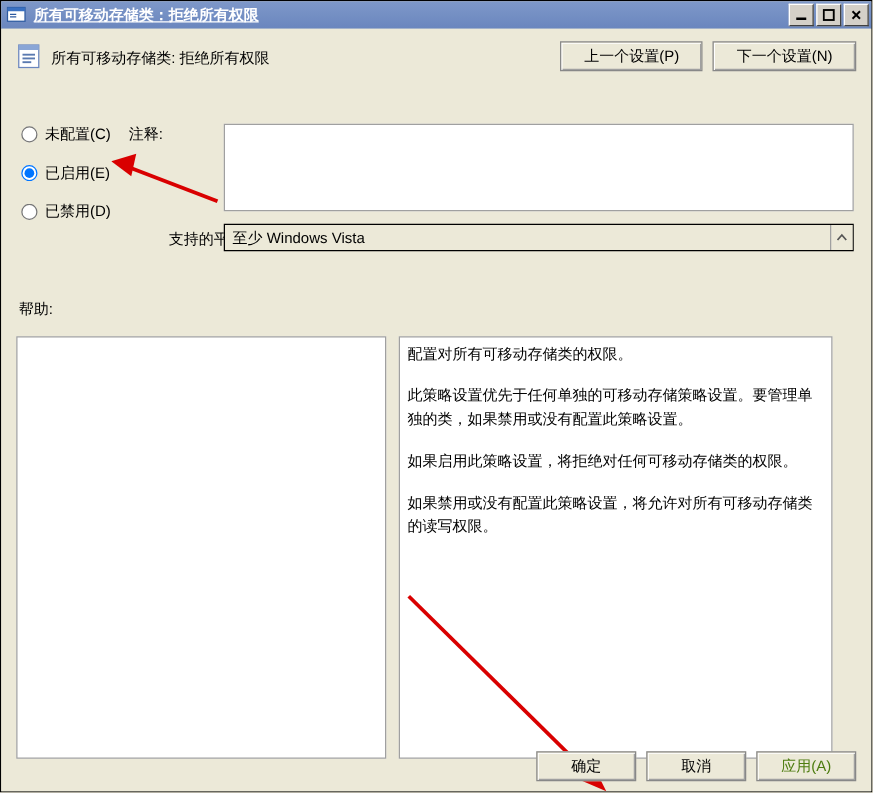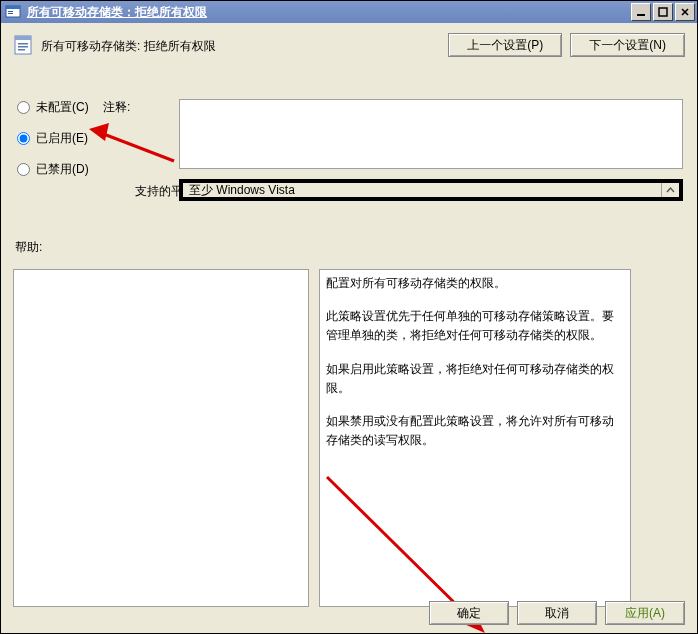--- a/index.html
+++ b/index.html
@@ -101,21 +101,21 @@
   }
   .platform-label {
     position: absolute;
     left: 102px; top: 160px; margin-left: 32px;
   }
   .platform-box {
     position: absolute;
     left: 178px; top: 156px;
     width: 504px; height: 22px;
     background: #ECE9D8;
-    border: 4px solid #000000;
+    border: 1px solid #000000;
     display: flex; align-items: center;
     padding-left: 6px;
   }
   .platform-box .chev {
     position: absolute; right: 0; top: 0; bottom: 0;
     width: 18px;
     background: #ECE9D8;
     border-left: 1px solid #A0A0A0;
     display: flex; align-items: center; justify-content: center;
   }
@@ -131,21 +131,21 @@
     top: 246px;
     height: 338px;
     background: #fff;
     border: 1px solid #A0A0A0;
     box-shadow: inset 1px 1px 0 #fff;
     font-size: 12px;
     padding: 4px 6px;
     overflow: auto;
   }
   .options-box { left: 12px; width: 296px; }
-  .help-box { left: 318px; width: 312px; line-height: 1.6; }
+  .help-box { left: 318px; width: 347px; line-height: 1.6; }
   .help-box p { margin: 0 0 14px 0; }
   .bottom-row {
     position: absolute;
     bottom: 8px; right: 12px;
     display: flex;
   }
   .bottom-row .btn { width: 80px; padding: 0; }
   
   .arrow1, .arrow2 { position: absolute; pointer-events: none; }
   .arrow1 { left: 88px; top: 96px; width: 90px; height: 50px; }
@@ -229,21 +229,21 @@
     </div>
 
     <div class="mid-labels">
       <span>帮助:</span>
     </div>
 
     <div class="options-box"></div>
 
     <div class="help-box">
       <p>配置对所有可移动存储类的权限。</p>
-      <p>此策略设置优先于任何单独的可移动存储策略设置。要管理单独的类，将拒绝对任何可移动存储类的权限。</p>
+      <p>此策略设置优先于任何单独的可移动存储策略设置。要管理单独的类，如果禁用或没有配置此策略设置。</p>
       <p>如果启用此策略设置，将拒绝对任何可移动存储类的权限。</p>
       <p>如果禁用或没有配置此策略设置，将允许对所有可移动存储类的读写权限。</p>
     </div>
 
     <svg class="arrow1" viewBox="0 0 90 50">
       <line x1="85" y1="42" x2="12" y2="14" stroke="#D90000" stroke-width="3"></line>
       <polygon points="0,10 20,4 16,22" fill="#D90000"></polygon>
     </svg>
     <svg class="arrow2" viewBox="0 0 180 172">
       <line x1="6" y1="6" x2="152" y2="150" stroke="#D90000" stroke-width="3"></line>

